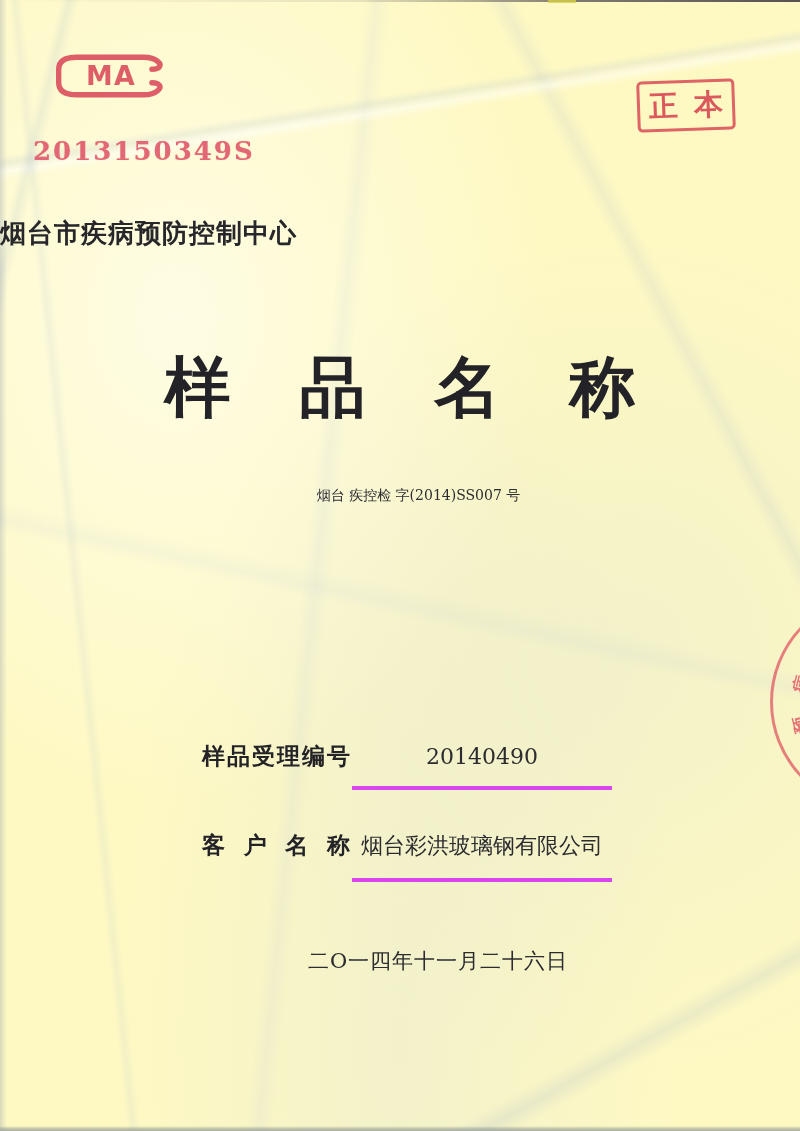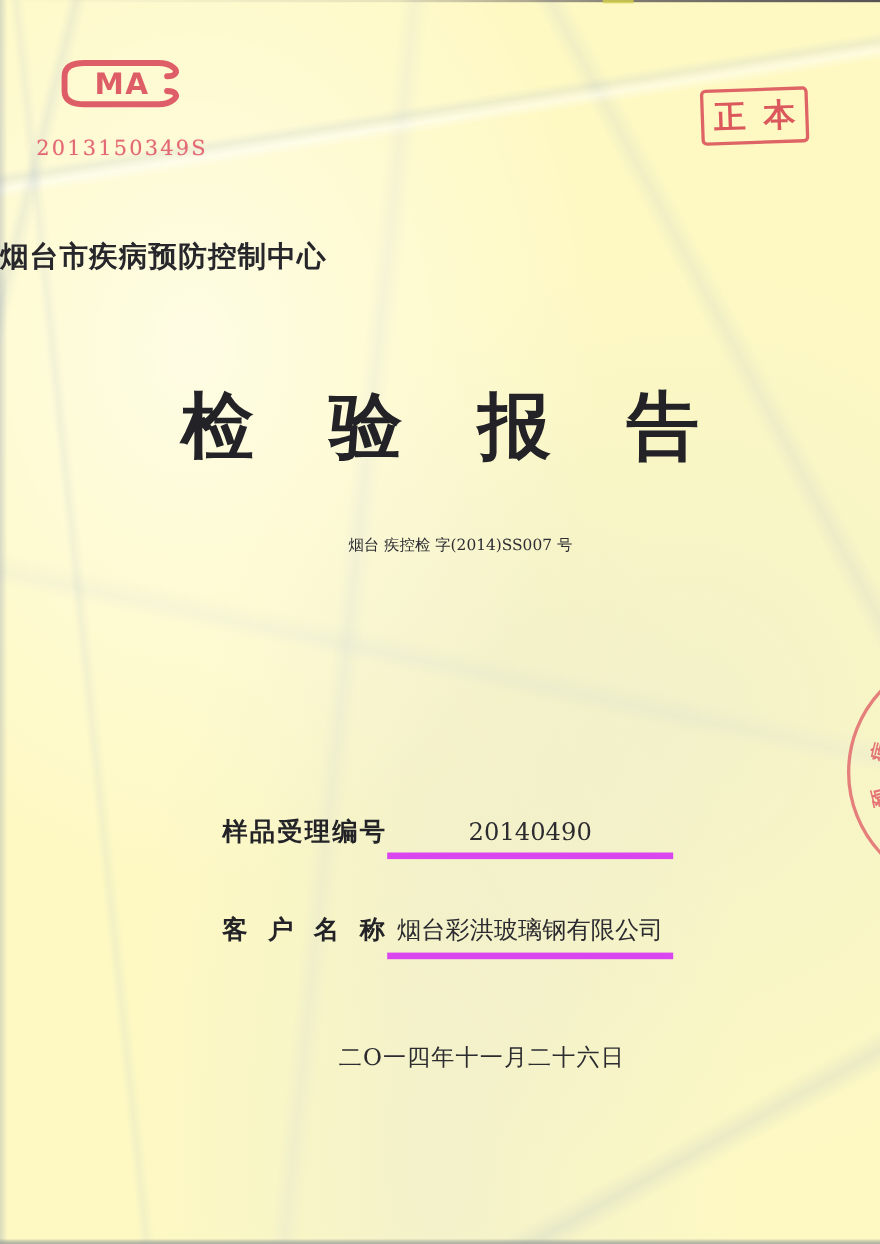--- a/index.html
+++ b/index.html
@@ -38,22 +38,22 @@
     background: linear-gradient(180deg, rgba(140,150,142,0) 0%, rgba(140,150,142,.45) 45%, #a7ada3 100%);
   }
   .edge-left {
     position: absolute; left: 0; top: 0; bottom: 0; width: 7px;
     background: linear-gradient(90deg, rgba(148,160,175,.35), rgba(148,160,175,0));
   }
 
   
   .cma-stamp { position: absolute; left: 54px; top: 46px; width: 114px; height: 60px; opacity: .92; }
   .cma-number {
-    position: absolute; left: 33px; top: 124px;
-    font-size: 19px; letter-spacing: 2px; color: #e36875; font-weight: 400;
+    position: absolute; left: 33px; top: 136px;
+    font-size: 26px; letter-spacing: 2px; color: #e36875; font-weight: 700;
     text-shadow: 0 0 1px rgba(227,104,117,.4);
   }
 
   
   .original-stamp {
     position: absolute; left: 637px; top: 80px; width: 92px; height: 45px;
     border: 3px solid rgba(216,74,85,.85); border-radius: 5px;
     transform: rotate(-2deg);
     display: flex; align-items: center;
     color: rgba(216,74,85,.92);
@@ -95,22 +95,22 @@
 
   .field-row { position: absolute; left: 202px; display: flex; align-items: baseline; }
   .field-row.r1 { top: 741px; }
   .field-row.r2 { top: 786px; }
   .field-row.r3 { top: 830px; }
   .field-label {
     width: 148px; font-size: 23px; font-weight: 700; color: #222227;
     text-align: justify; text-align-last: justify;
   }
   .field-line {
-    width: 260px; margin-left: 2px; padding-bottom: 5px;
-    border-bottom: 6px solid #d946ef;
+    width: 260px; margin-left: 2px; padding-bottom: 17px;
+    border-bottom: 4px solid #d946ef;
     text-align: center; font-size: 22px; color: #2b2b30; white-space: nowrap;
   }
 
   .report-date {
     position: absolute; left: 0; right: 0; top: 947px;
     text-align: center; transform: translateX(38px);
     font-size: 21px; letter-spacing: 1px; color: #2b2b30;
   }
 </style>
 </head>
@@ -128,21 +128,21 @@
     <text x="85" y="49" text-anchor="middle" font-family="DejaVu Sans, sans-serif" font-size="40" font-weight="bold" letter-spacing="2" fill="#dc5160">MA</text>
   </svg>
   <div class="cma-number">2013150349S</div>
 
   <div class="original-stamp">
     <span>正本</span>
   </div>
 
   <div class="org-title">烟台市疾病预防控制中心</div>
 
-  <div class="report-title">检验报告</div>
+  <div class="report-title">样品名称</div>
 
   <div class="doc-number">烟台 疾控检 字(2014)SS007 号</div>
 
   <div class="round-seal">
 
     <span class="seal-char" style="transform: rotate(-76deg) translateY(-84px);">病</span>
     <span class="seal-char" style="transform: rotate(-104deg) translateY(-84px);">预</span>
 
   </div>
 

